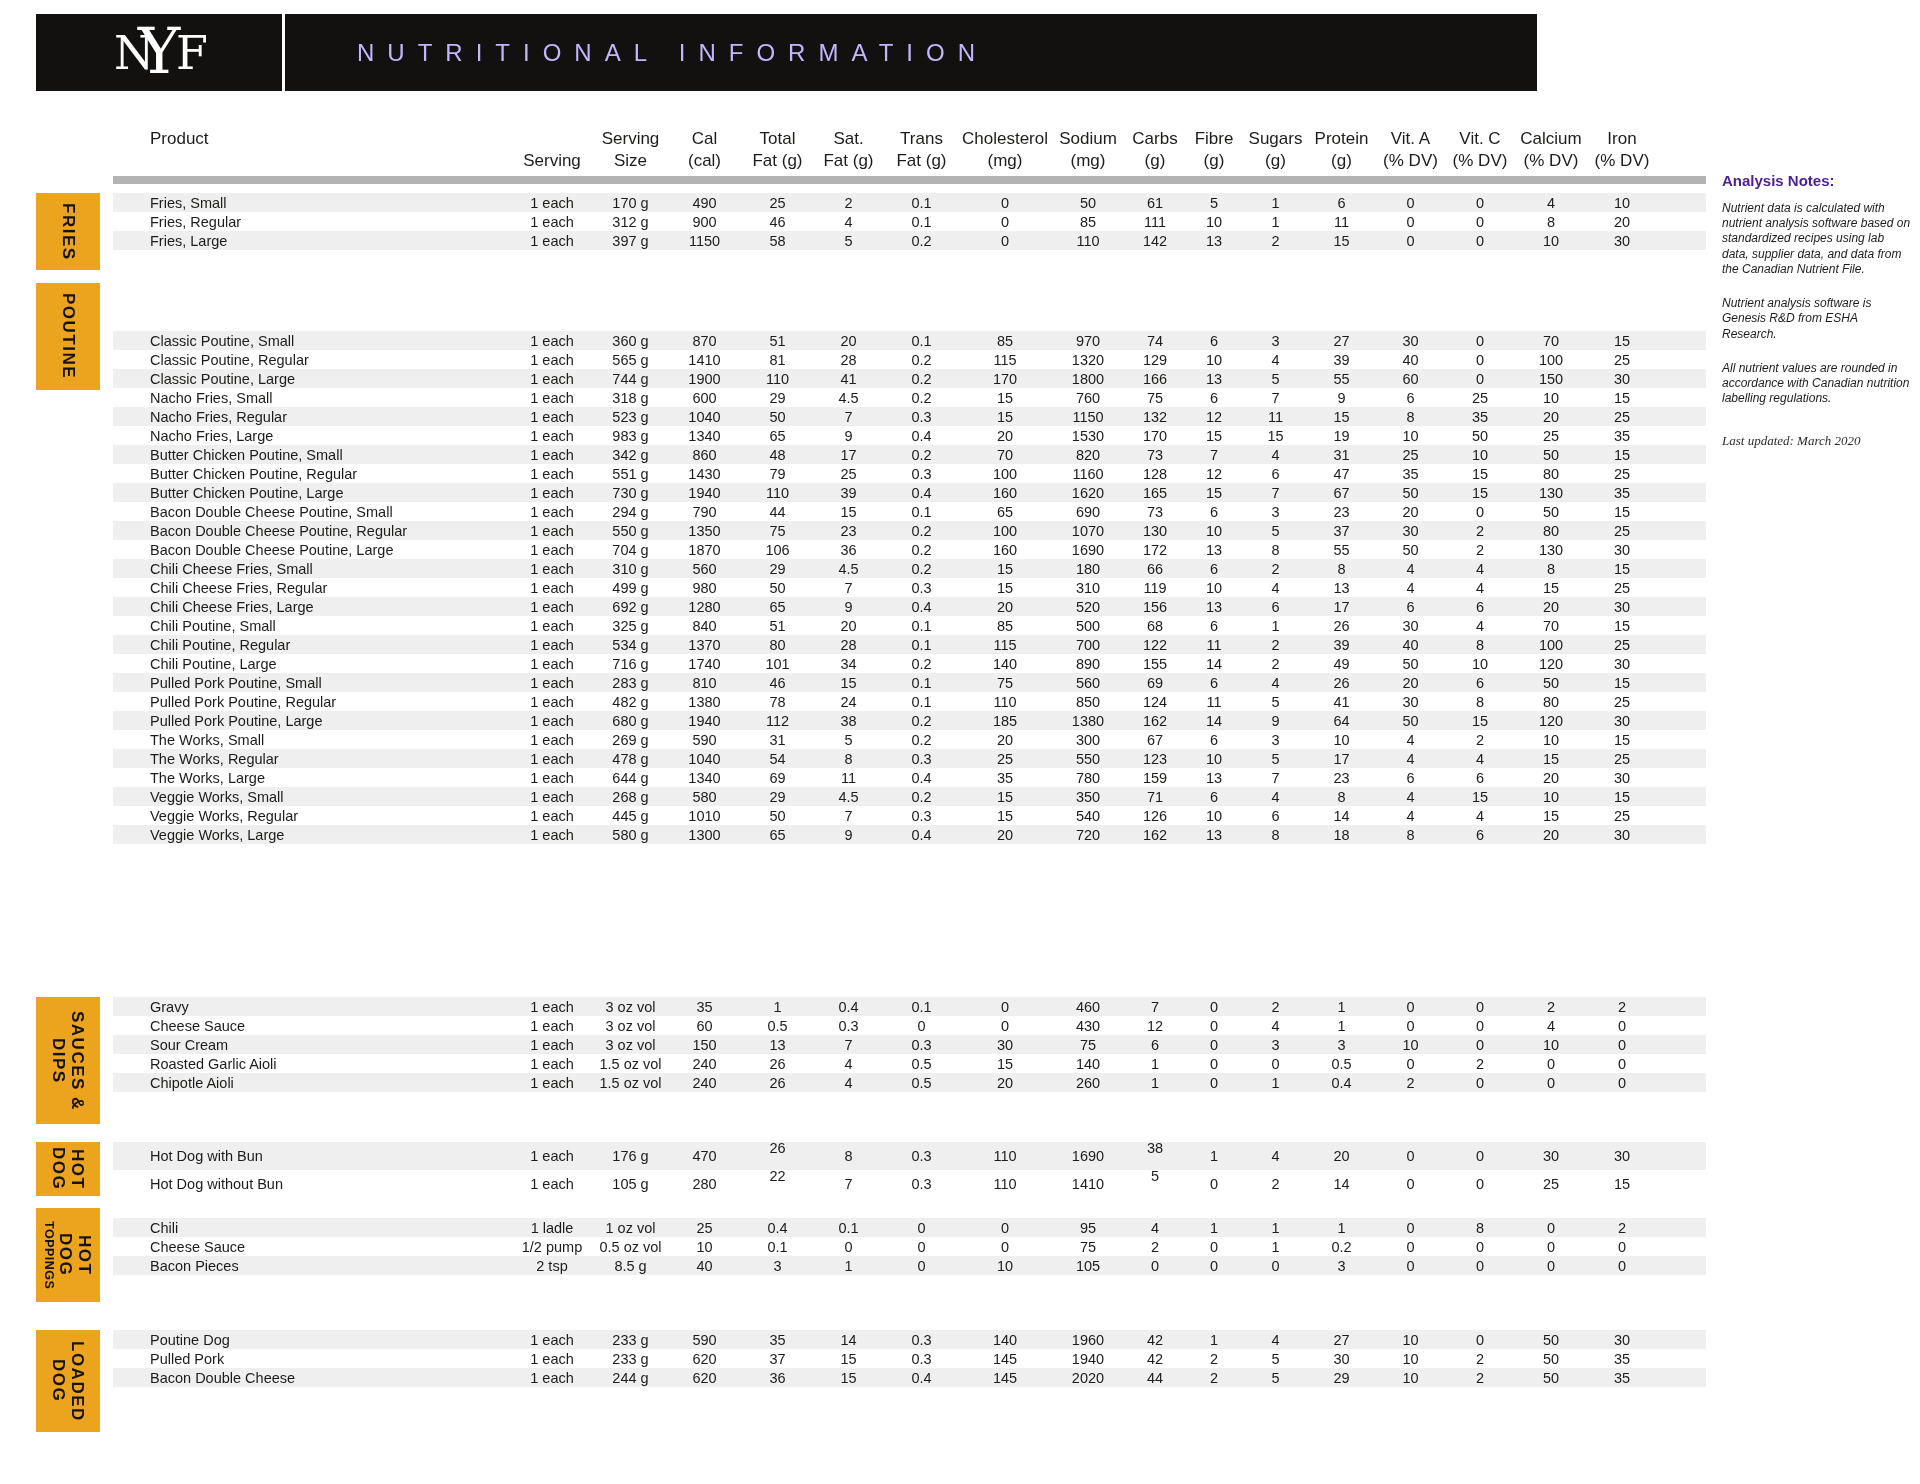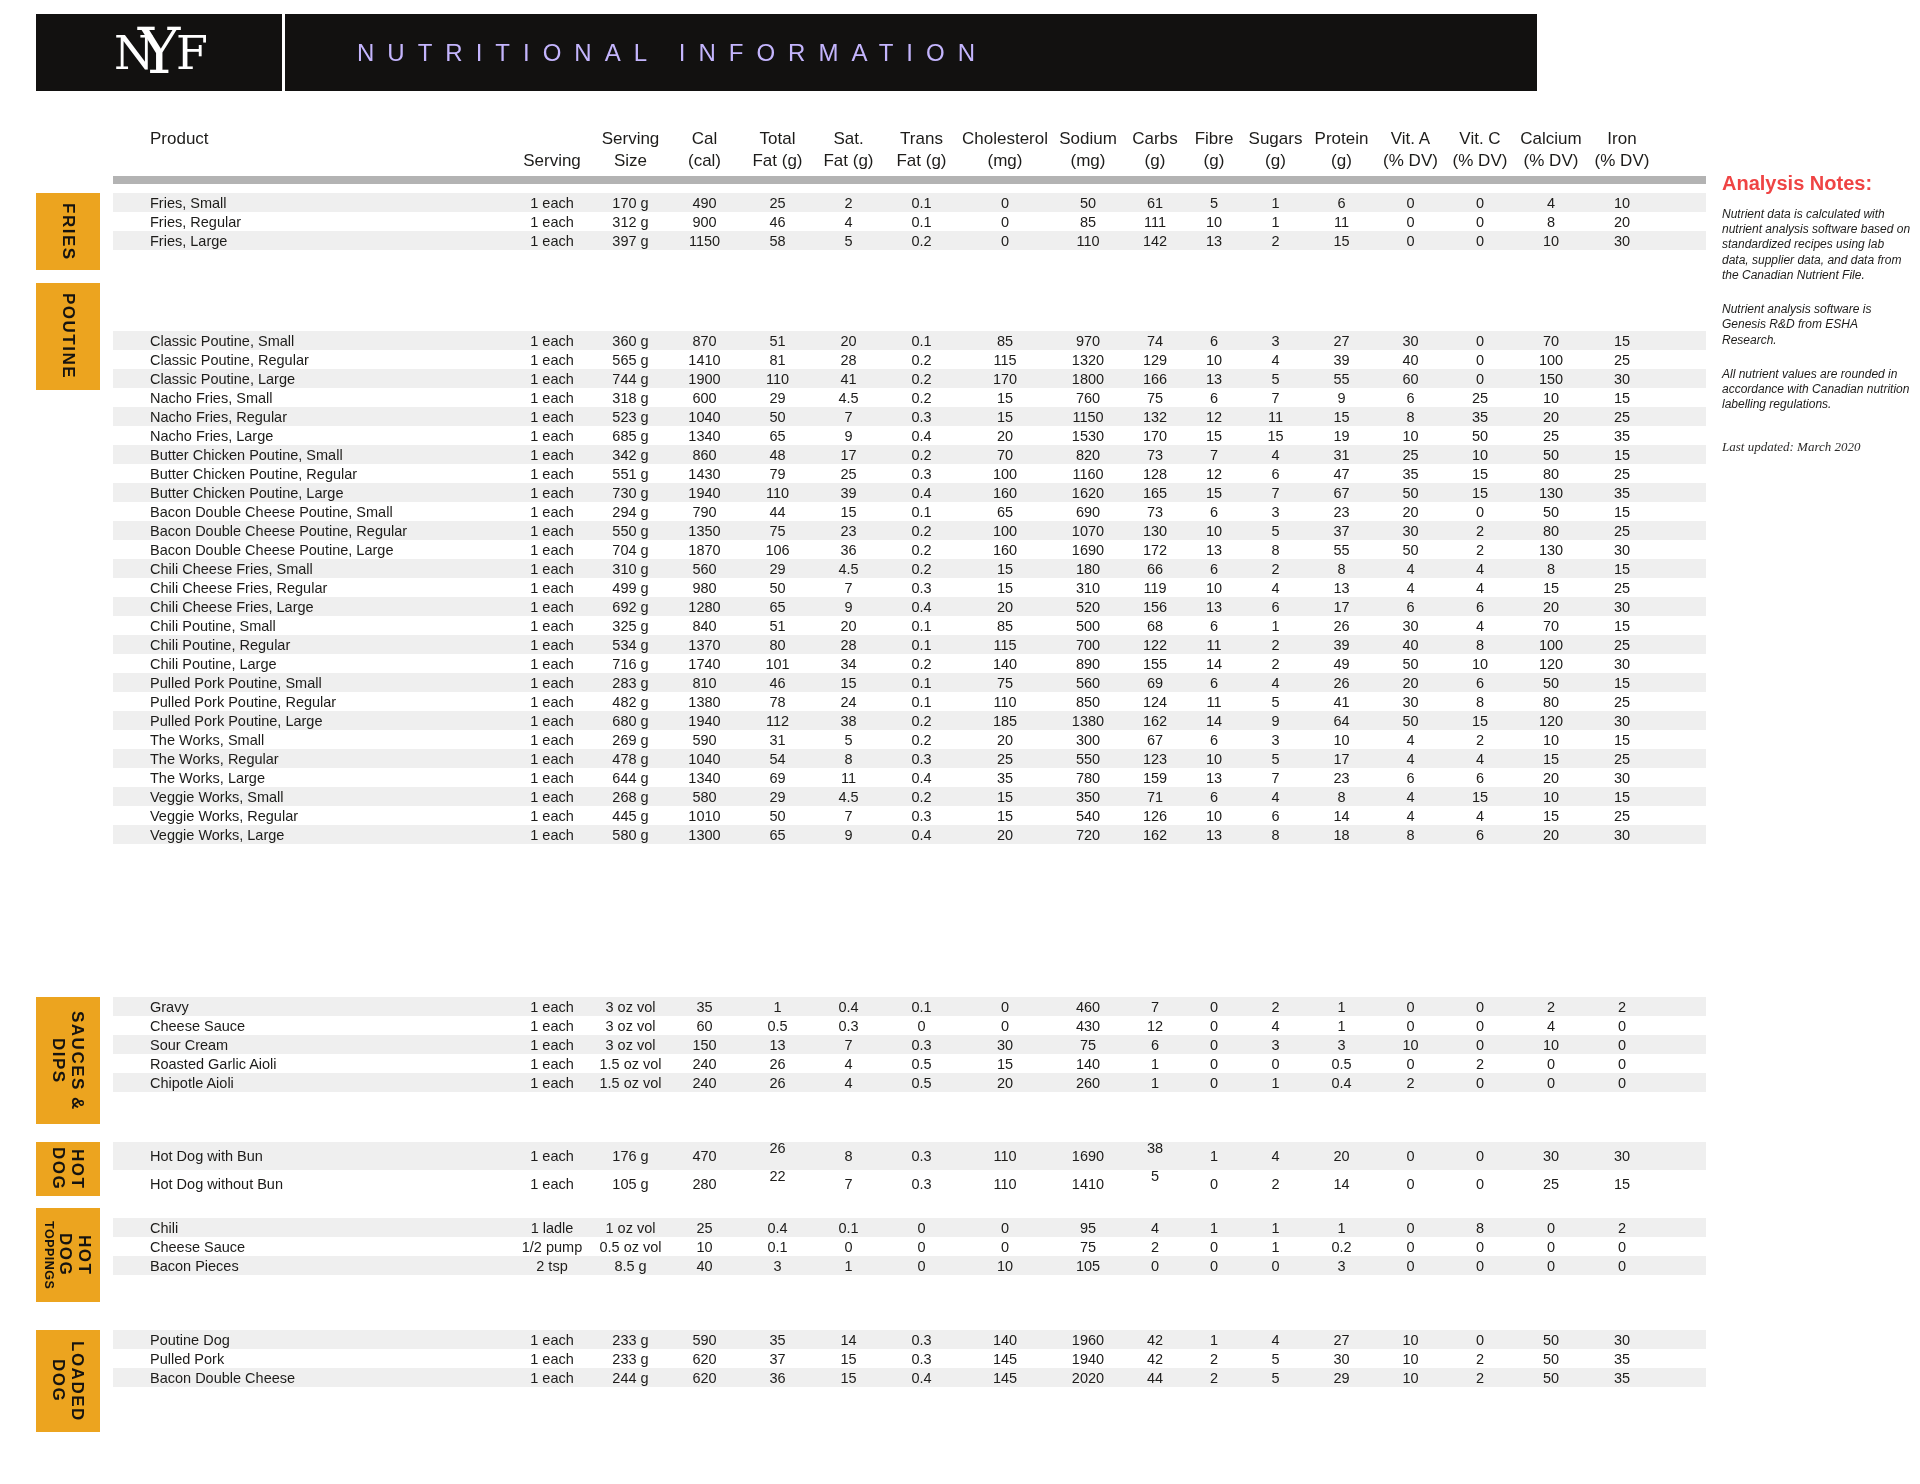--- a/index.html
+++ b/index.html
@@ -49,21 +49,21 @@
   #tab-fries{top:193px;height:77px;}
   #tab-poutine{top:283px;height:107px;}
   #tab-sauces-dips{top:997px;height:127px;}
   #tab-hot-dog{top:1142px;height:54px;}
   #tab-hot-dog-toppings{top:1208px;height:94px;}
   #tab-hot-dog-toppings .tab-line:last-child{font-size:12.5px;letter-spacing:0.5px;}
   #tab-loaded-dog{top:1330px;height:102px;}
 
   
   .notes{position:absolute;left:1722px;top:172px;width:192px;}
-  .notes h2{margin:0 0 12px 0;font-size:20px;font-weight:700;color:#ef4444;}
+  .notes h2{margin:0 0 12px 0;font-size:15px;font-weight:700;color:#4c1d95;}
   .notes p{margin:0 0 19px 0;font-size:12px;line-height:1.27;color:#1d1c1a;font-style:italic;}
   .notes .updated{margin-top:26px;font-family:"Liberation Serif",serif;font-style:italic;
                   font-size:13px;color:#2b2a28;}
 </style>
 </head>
 <body>
 
 <div id="app">
 
   <header class="header-bar">
@@ -310,21 +310,21 @@
           <div class="cell c11">11</div>
           <div class="cell c12">15</div>
           <div class="cell c13">8</div>
           <div class="cell c14">35</div>
           <div class="cell c15">20</div>
           <div class="cell c16">25</div>
         </div>
         <div class="row">
           <div class="cell c0">Nacho Fries, Large</div>
           <div class="cell c1">1 each</div>
-          <div class="cell c2">685 g</div>
+          <div class="cell c2">983 g</div>
           <div class="cell c3">1340</div>
           <div class="cell c4">65</div>
           <div class="cell c5">9</div>
           <div class="cell c6">0.4</div>
           <div class="cell c7">20</div>
           <div class="cell c8">1530</div>
           <div class="cell c9">170</div>
           <div class="cell c10">15</div>
           <div class="cell c11">15</div>
           <div class="cell c12">19</div>

